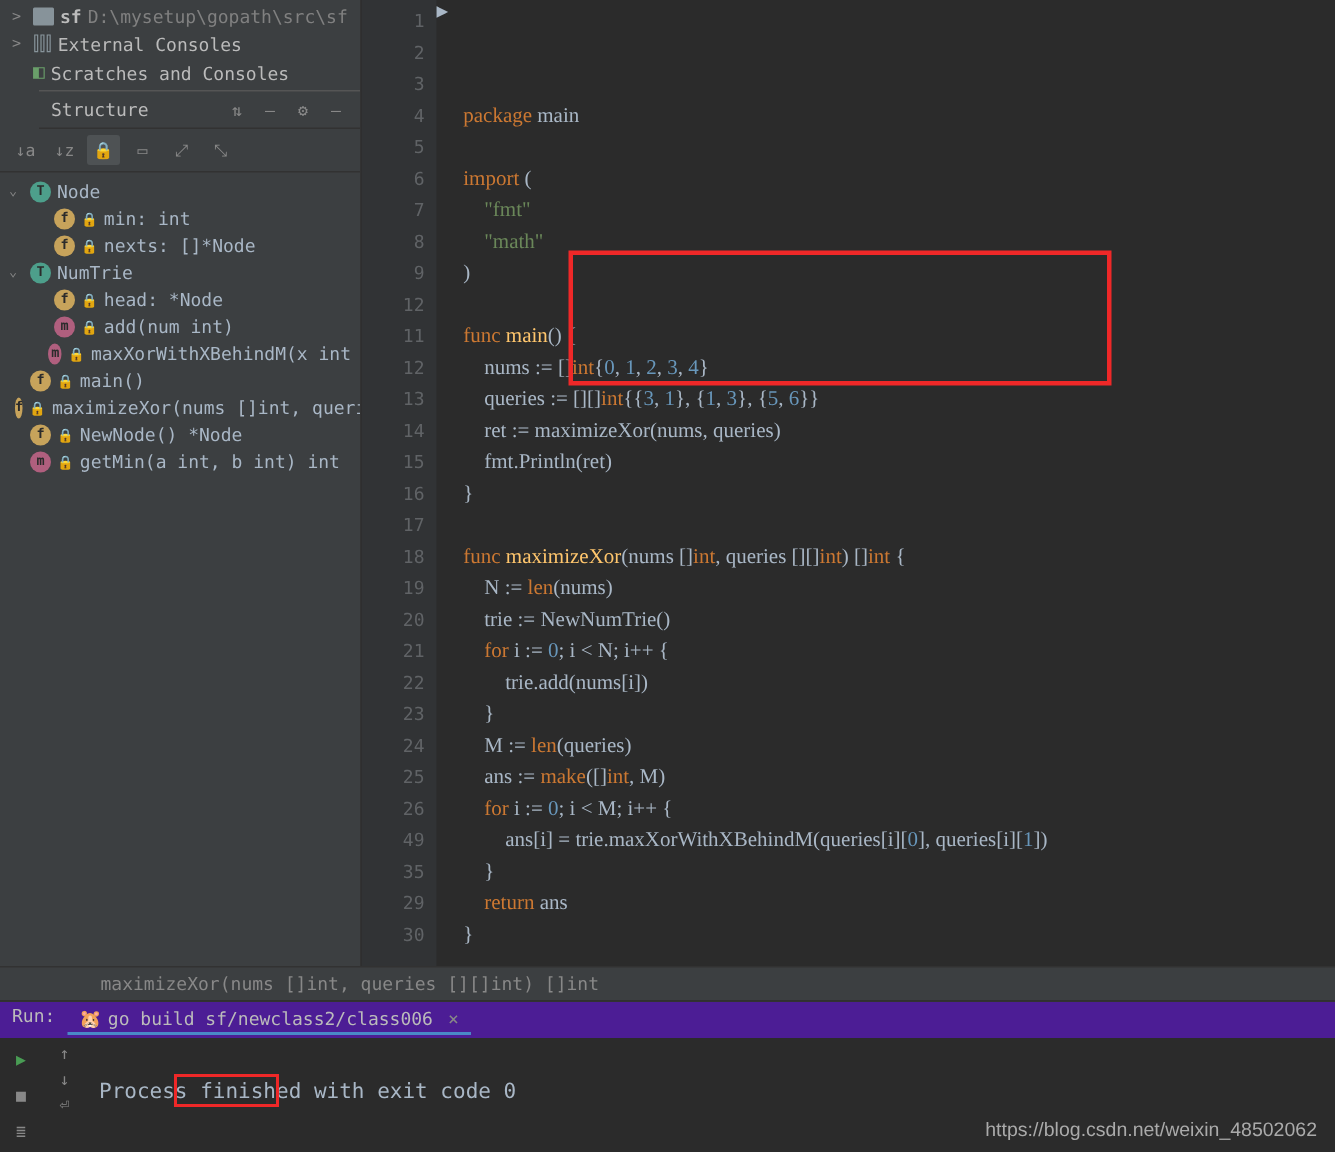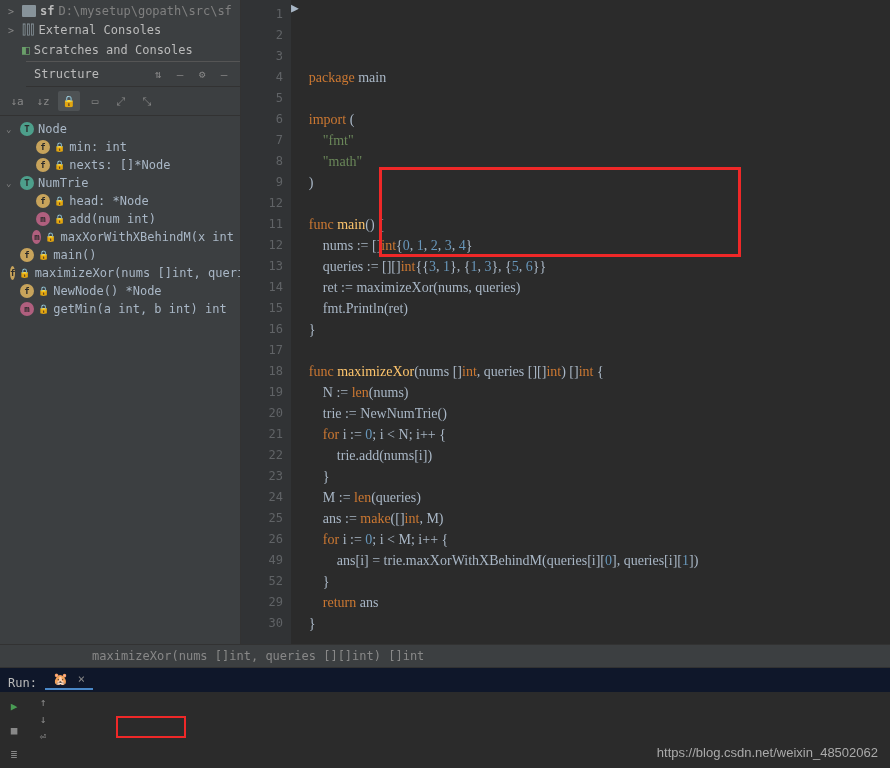--- a/index.html
+++ b/index.html
@@ -42,21 +42,21 @@
 .code { flex: 1; padding: 4px 0 4px 10px; font-size: 14px; line-height: 21px; white-space: pre; position: relative; font-family: Liberation Serif, serif; }
 .code-line { height: 21px; }
 .k { color: #cc7832; }
 .s { color: #6a8759; }
 .n { color: #6897bb; }
 .fn { color: #ffc66d; }
 .t { color: #a9b7c6; }
 .red-box1 { position: absolute; border: 3px solid #ef2828; left: 80px; top: 167px; width: 362px; height: 90px; pointer-events: none; }
 .breadcrumb { background: #3c3f41; padding: 4px 12px; font-size: 12px; color: #888; border-top: 1px solid #323232; }
 .run-panel { background: #2b2b2b; border-top: 1px solid #323232; }
-.run-header { display: flex; align-items: flex-end; padding: 2px 8px; background: #0f172a; font-size: 12px; }
+.run-header { display: flex; align-items: flex-start; padding: 2px 8px; background: #4c1d95; font-size: 12px; }
 .run-label { color: #bbbbbb; }
 .run-tab { display: flex; align-items: center; gap: 4px; padding: 2px 8px; color: #bbbbbb; border-bottom: 2px solid #4a88c7; margin-left: 8px; }
 .run-close { margin-left: 6px; color: #888; cursor: pointer; }
 .run-body { display: flex; }
 .run-toolbar { width: 30px; display: flex; flex-direction: column; gap: 4px; padding: 4px; }
 .run-toolbar span { width: 20px; height: 20px; display: inline-flex; align-items: center; justify-content: center; font-size: 11px; }
 .run-tri-btn { color: #499c54; }
 .run-stop { color: #888; }
 .run-output { flex: 1; padding: 6px 10px; font-size: 14px; line-height: 20px; font-family: 'Consolas', monospace; position: relative; }
 .red-box2 { position: absolute; border: 2px solid #ef2828; left: 60px; top: 24px; width: 70px; height: 22px; pointer-events: none; }
@@ -195,54 +195,56 @@
         <div>18</div>
         <div>19</div>
         <div>20</div>
         <div>21</div>
         <div>22</div>
         <div>23</div>
         <div>24</div>
         <div>25</div>
         <div>26</div>
         <div>49</div>
-        <div>52</div>
+        <div>35</div>
         <div>29</div>
         <div>30</div>
       </div>
     <span class="run-tri">▶</span>
     <div class="code" id="code">
       <div class="red-box1"></div>
     <div class="code-line"><span class="k">package</span> <span class="t">main</span></div><div class="code-line"></div><div class="code-line"><span class="k">import</span> (</div><div class="code-line">    <span class="s">"fmt"</span></div><div class="code-line">    <span class="s">"math"</span></div><div class="code-line">)</div><div class="code-line"></div><div class="code-line"><span class="k">func</span> <span class="fn">main</span>() {</div><div class="code-line">    nums := []<span class="k">int</span>{<span class="n">0</span>, <span class="n">1</span>, <span class="n">2</span>, <span class="n">3</span>, <span class="n">4</span>}</div><div class="code-line">    queries := [][]<span class="k">int</span>{{<span class="n">3</span>, <span class="n">1</span>}, {<span class="n">1</span>, <span class="n">3</span>}, {<span class="n">5</span>, <span class="n">6</span>}}</div><div class="code-line">    ret := maximizeXor(nums, queries)</div><div class="code-line">    fmt.Println(ret)</div><div class="code-line">}</div><div class="code-line"></div><div class="code-line"><span class="k">func</span> <span class="fn">maximizeXor</span>(nums []<span class="k">int</span>, queries [][]<span class="k">int</span>) []<span class="k">int</span> {</div><div class="code-line">    N := <span class="k">len</span>(nums)</div><div class="code-line">    trie := NewNumTrie()</div><div class="code-line">    <span class="k">for</span> i := <span class="n">0</span>; i &lt; N; i++ {</div><div class="code-line">        trie.add(nums[i])</div><div class="code-line">    }</div><div class="code-line">    M := <span class="k">len</span>(queries)</div><div class="code-line">    ans := <span class="k">make</span>([]<span class="k">int</span>, M)</div><div class="code-line">    <span class="k">for</span> i := <span class="n">0</span>; i &lt; M; i++ {</div><div class="code-line">        ans[i] = trie.maxXorWithXBehindM(queries[i][<span class="n">0</span>], queries[i][<span class="n">1</span>])</div><div class="code-line">    }</div><div class="code-line">    <span class="k">return</span> ans</div><div class="code-line">}</div></div>
   </div>
 </div>
 
 <div class="breadcrumb">
-  <span style="margin-left:80px">maximizeXor(nums []int, queries [][]int) []int</span>
+  <span style="margin-left:55px">maximizeXor(nums []int, queries [][]int) []int</span>
 </div>
 
 <div class="run-panel">
   <div class="run-header">
     <span class="run-label">Run:</span>
     <div class="run-tab">
       <span style="color:#6eb1d6">🐹</span>
+      <span>go build sf/newclass2/class006</span>
       <span class="run-close">×</span>
     </div>
   </div>
   <div class="run-body">
     <div class="run-toolbar">
       <span class="run-tri-btn">▶</span>
       <span class="run-stop">■</span>
       <span style="color:#888">≣</span>
     </div>
     <div style="width:26px;display:flex;flex-direction:column;gap:4px;padding:4px">
       <span style="color:#888;font-size:11px;text-align:center">↑</span>
       <span style="color:#888;font-size:11px;text-align:center">↓</span>
       <span style="color:#888;font-size:11px;text-align:center">⏎</span>
     </div>
     <div class="run-output" id="run-output">
       <div class="red-box2"></div>
         <div>&nbsp;</div>
+        <div>Process finished with exit code 0</div>
       </div>
   </div>
 </div>
 
 <div class="watermark">https://blog.csdn.net/weixin_48502062</div>
 
 </body></html>

